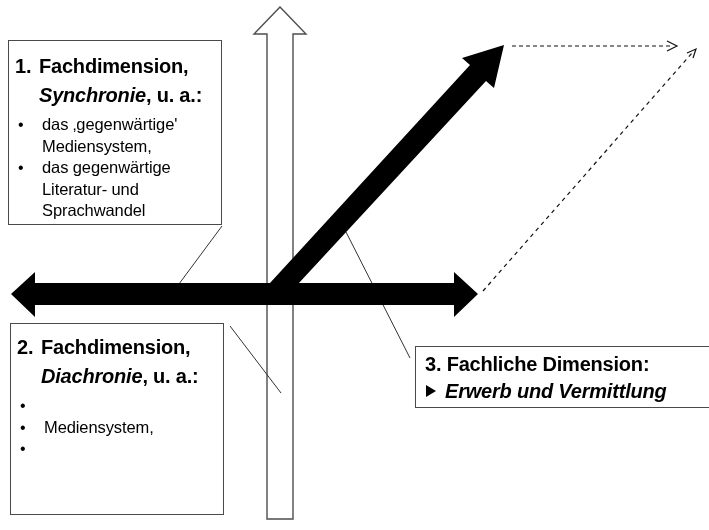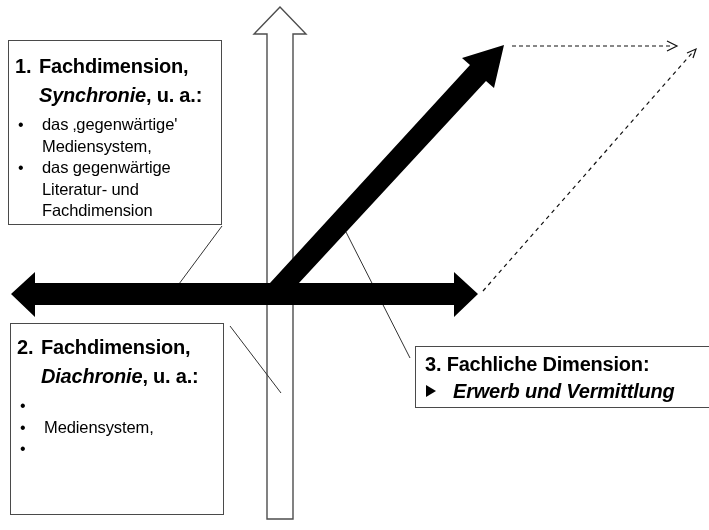--- a/index.html
+++ b/index.html
@@ -66,21 +66,20 @@
     border-top: 6px solid transparent;
     border-bottom: 6px solid transparent;
     border-left: 10px solid #000000;
   }
   .b3text {
     font-weight: bold;
     font-style: italic;
     font-size: 20px;
     line-height: 26px;
     letter-spacing: -0.2px;
-    margin-left: 8px;
   }
 </style>
 </head>
 <body>
 
 <div id="stage">
 
   <svg id="diagram-svg" width="709" height="530" viewBox="0 0 709 530">
 
     <polygon points="280,7 254,34 267,34 267,519 293,519 293,34 306,34" fill="#ffffff" stroke="#4d4d4d" stroke-width="1.4" stroke-linejoin="miter"></polygon>
@@ -112,21 +111,21 @@
     <div class="box-items">
       <div class="item">
         <span class="bul">•</span>
         <span class="itext">das ‚gegenwärtige'
 Mediensystem,</span>
       </div>
       <div class="item">
         <span class="bul">•</span>
         <span class="itext">das gegenwärtige
 Literatur- und
-Fachdimension</span>
+Sprachwandel</span>
       </div>
     </div>
   </div>
 
   <div class="box" id="box2">
     <div class="box-title">
       <span class="tnum">2.</span>
       <span class="ttext"><span>Fachdimension,</span><br><span class="ital">Diachronie</span><span>, u. a.:</span></span>
     </div>
     <div class="box-items">

